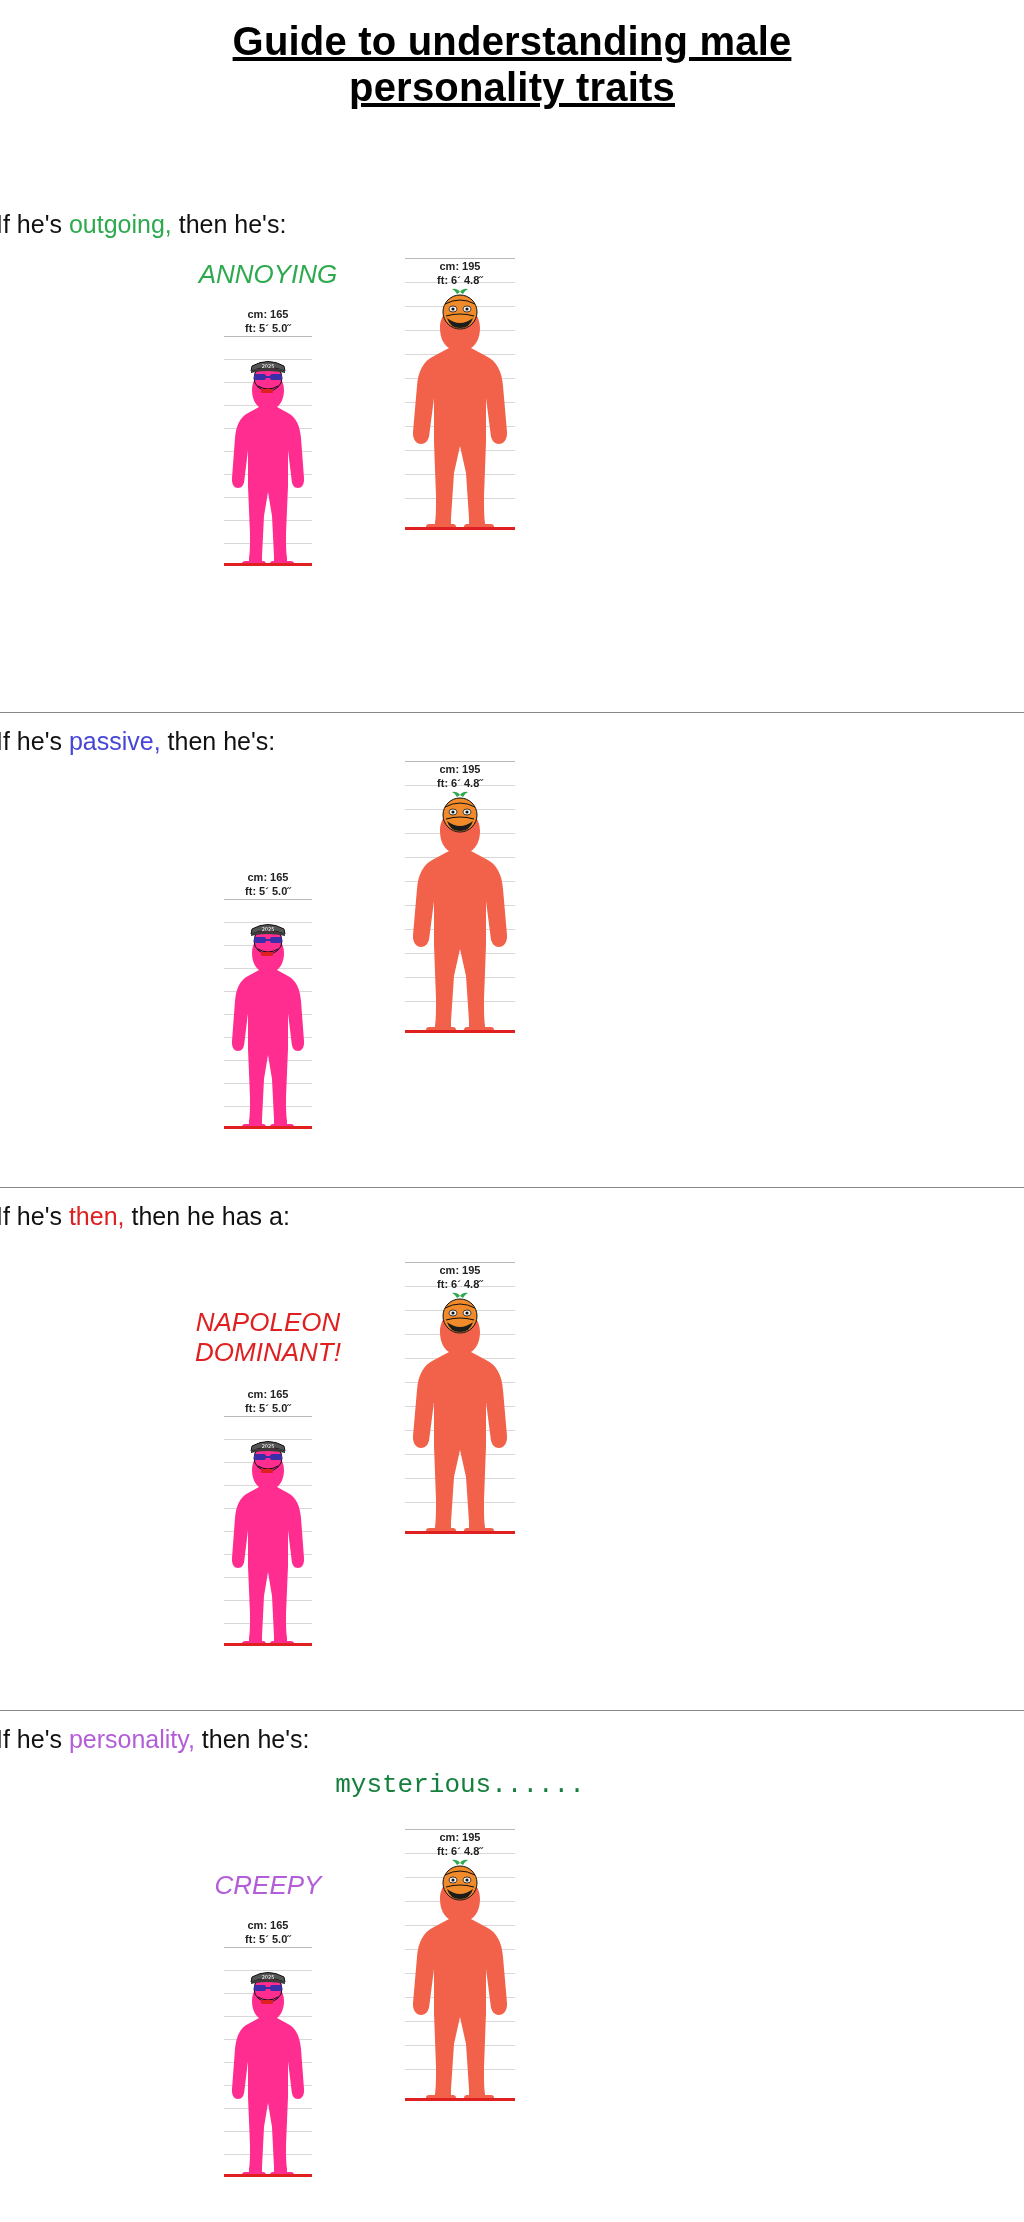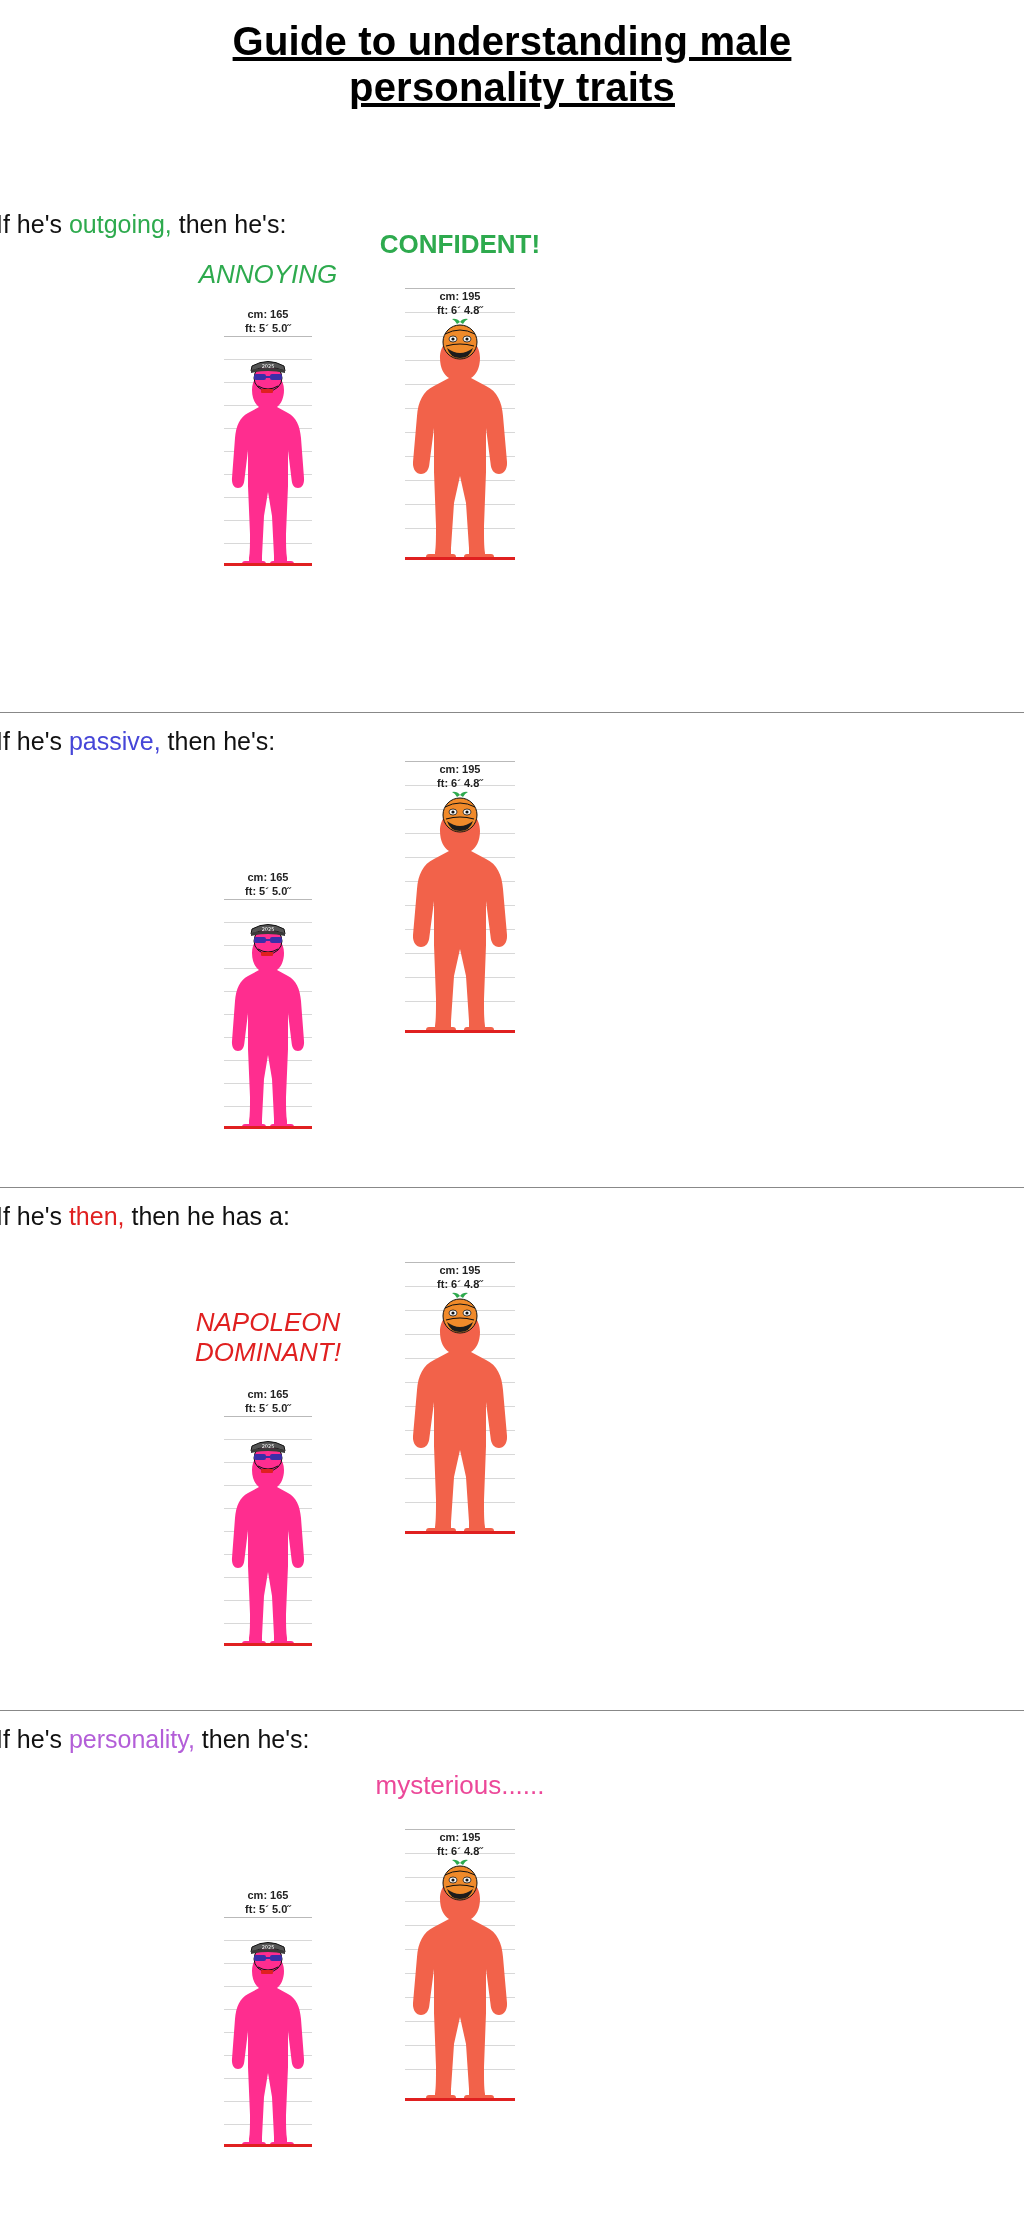--- a/index.html
+++ b/index.html
@@ -172,21 +172,20 @@
           <rect x="21" y="24" width="6" height="2" fill="#3b2ea8"></rect>
           <path d="M14 34 q10 6 20 0" stroke="#111" stroke-width="1" fill="none"></path>
           <rect x="17" y="37" width="12" height="4" rx="1" fill="#e02020"></rect>
         </svg>
       </div>
       <div class="baseline"></div>
     </div>
   </div>
 
   <div class="figblock" style="left:300px; top:110px; width:320px;">
-    <div class="caption" style="color:#2eaa4e;">CONFIDENT!</div>
     <div class="chart" style="width:110px; height:272px; margin-top:28px;">
       <div class="toptick"></div>
       <div class="gridline" style="top:24px;"></div>
       <div class="gridline" style="top:48px;"></div>
       <div class="gridline" style="top:72px;"></div>
       <div class="gridline" style="top:96px;"></div>
       <div class="gridline" style="top:120px;"></div>
       <div class="gridline" style="top:144px;"></div>
       <div class="gridline" style="top:168px;"></div>
       <div class="gridline" style="top:192px;"></div>
@@ -401,20 +400,21 @@
     </div>
   </div>
 </div>
 
 <div class="section" style="position:absolute; left:0; top:1710px; width:1024px; height:512px;">
   <div class="prompt" style="position:absolute; left:0px; top:14px;">
     <span>If he's </span><span class="trait" style="color:#b35ed8;">personality,</span><span> then he's:</span>
   </div>
 
   <div class="figblock" style="left:108px; top:160px; width:320px;">
+    <div class="caption italic" style="color:#b35ed8;">CREEPY</div>
     <div class="chart" style="width:88px; height:230px; margin-top:46px;">
       <div class="toptick"></div>
       <div class="gridline" style="top:23px;"></div>
       <div class="gridline" style="top:46px;"></div>
       <div class="gridline" style="top:69px;"></div>
       <div class="gridline" style="top:92px;"></div>
       <div class="gridline" style="top:115px;"></div>
       <div class="gridline" style="top:138px;"></div>
       <div class="gridline" style="top:161px;"></div>
       <div class="gridline" style="top:184px;"></div>
@@ -441,21 +441,21 @@
           <rect x="21" y="24" width="6" height="2" fill="#3b2ea8"></rect>
           <path d="M14 34 q10 6 20 0" stroke="#111" stroke-width="1" fill="none"></path>
           <rect x="17" y="37" width="12" height="4" rx="1" fill="#e02020"></rect>
         </svg>
       </div>
       <div class="baseline"></div>
     </div>
   </div>
 
   <div class="figblock" style="left:300px; top:60px; width:320px;">
-    <div class="caption" style="color:#ec4899; font-weight:normal;">mysterious......</div>
+    <div class="caption" style="color:#15803d; font-weight:normal;font-family:Liberation Mono, monospace;">mysterious......</div>
     <div class="chart" style="width:110px; height:272px; margin-top:28px;">
       <div class="toptick"></div>
       <div class="gridline" style="top:24px;"></div>
       <div class="gridline" style="top:48px;"></div>
       <div class="gridline" style="top:72px;"></div>
       <div class="gridline" style="top:96px;"></div>
       <div class="gridline" style="top:120px;"></div>
       <div class="gridline" style="top:144px;"></div>
       <div class="gridline" style="top:168px;"></div>
       <div class="gridline" style="top:192px;"></div>

